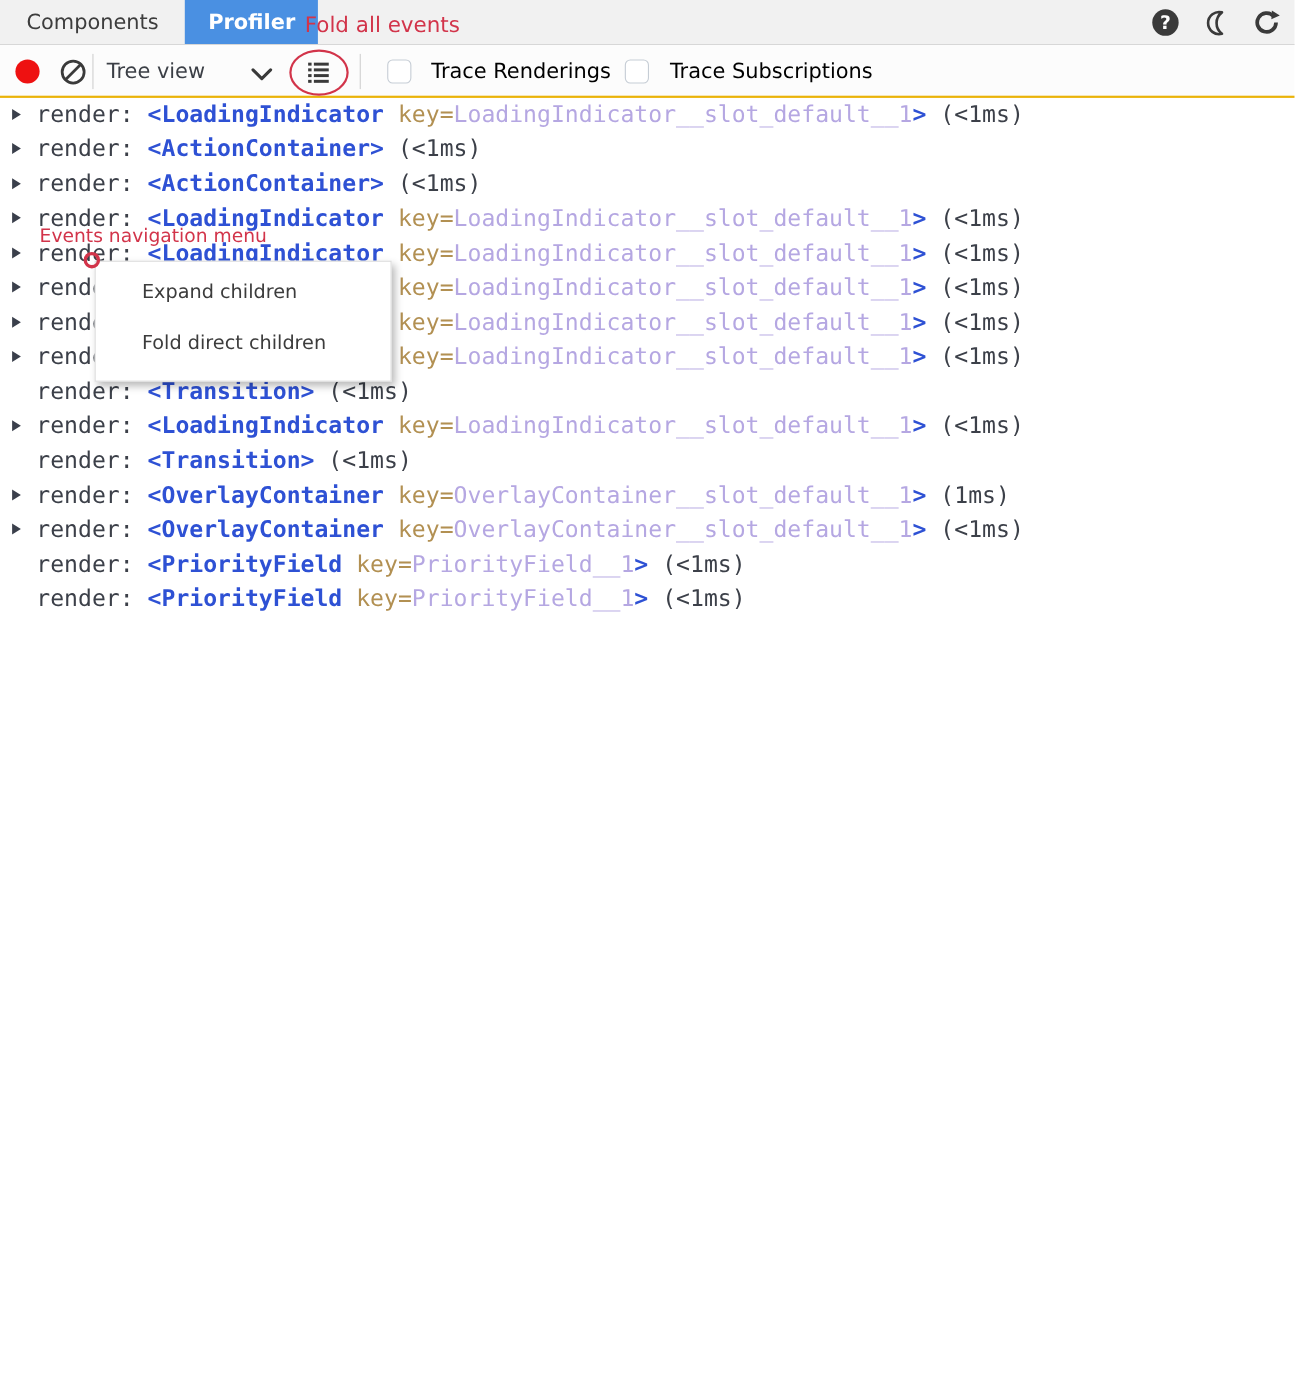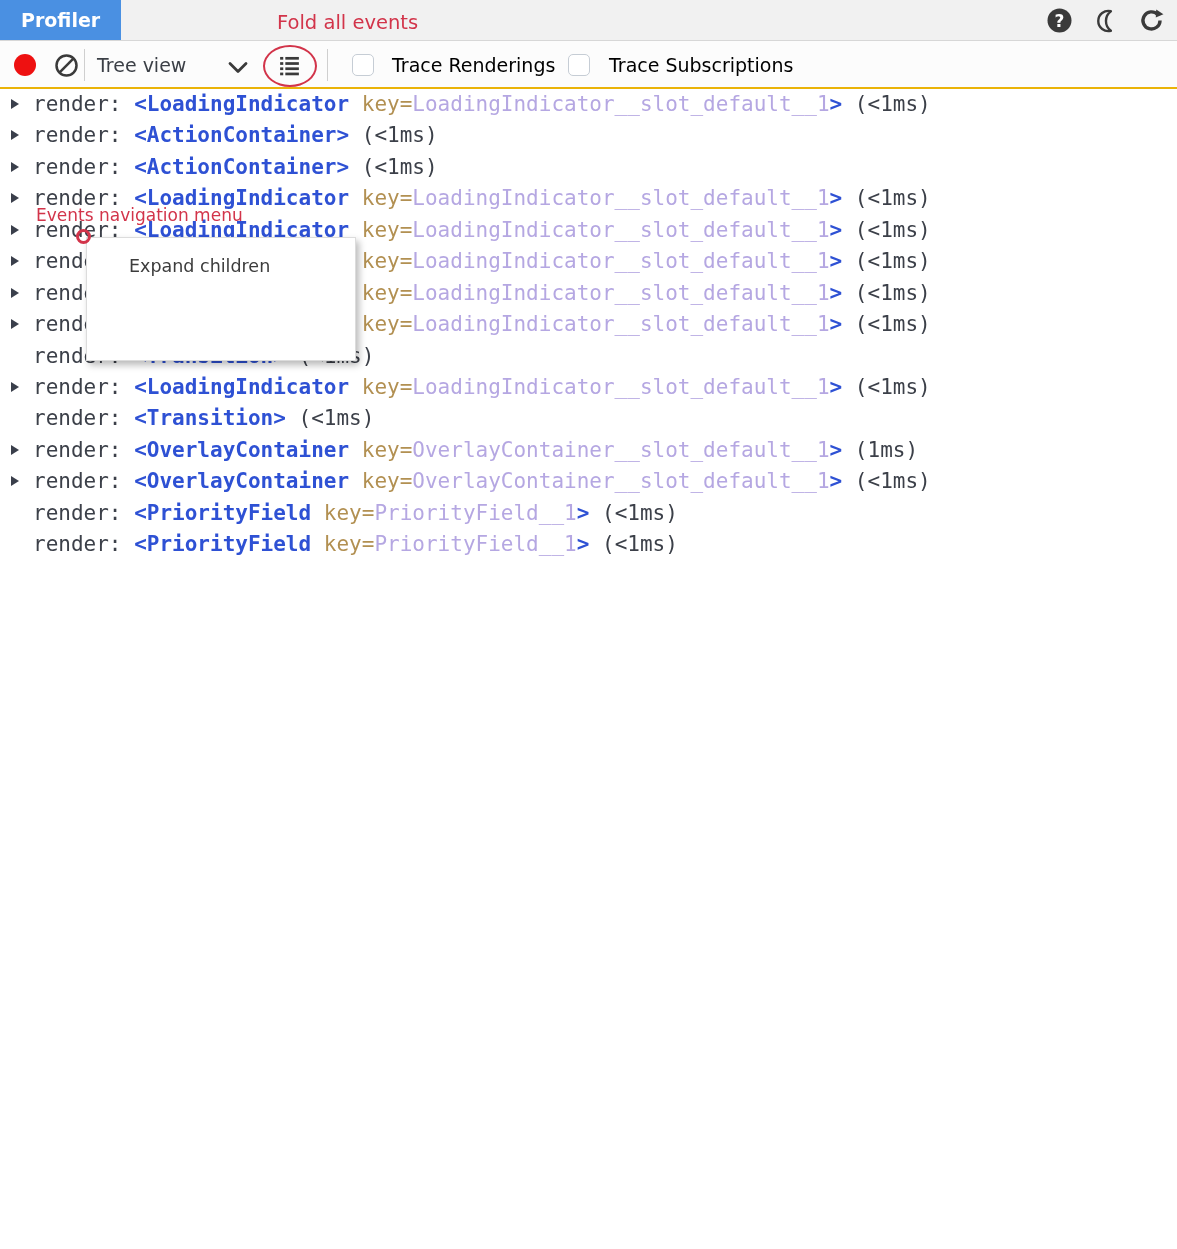--- a/index.html
+++ b/index.html
@@ -41,21 +41,21 @@
          font-family:"DejaVu Sans Mono", monospace; font-size:21px; white-space:nowrap; }
   .tri { position:absolute; left:11px; top:10px; width:0; height:0;
          border-left:8px solid #3a3f4b; border-top:5.5px solid transparent;
          border-bottom:5.5px solid transparent; }
   .plain { color:var(--mono-plain);margin-top:32px; }
   .tag   { color:var(--tag-blue); font-weight:bold; }
   .attr  { color:var(--attr-tan); }
   .val   { color:var(--val-purple); }
 
   
-  .context-menu { position:absolute; left:86px; top:237px; width:270px; height:124px;
+  .context-menu { position:absolute; left:86px; top:237px; width:270px; height:110px;
                   background:#fff; border:1px solid #dcdcdc;
                   box-shadow:3px 4px 7px rgba(0,0,0,0.28); padding-top:5px; z-index:20; }
   .menu-item { height:46px; line-height:46px; padding-left:42px; font-size:17.5px;
                color:#3c3c3c; }
 
   
   .ann-text { position:absolute; color:var(--ann-red); z-index:40; pointer-events:none; }
   .ann-fold-events { left:277px; top:11px; font-size:19.5px; }
   .ann-events-nav  { left:36px; top:205px; font-size:17px; }
   .ann-ellipse { position:absolute; left:263px; top:45px; width:54px; height:42px;
@@ -66,20 +66,21 @@
                 pointer-events:none; }
 
   svg .stroke { stroke:#3a3a3a; fill:none; }
 </style>
 </head>
 <body>
 
 <div class="app">
 
   <header class="tabbar">
+    <div class="tab">Components</div>
     <div class="tab active">Profiler</div>
 
     <div class="tabbar-icons">
       <div class="icon-btn">
         <svg width="27" height="27" viewBox="0 0 27 27">
           <circle cx="13.5" cy="13.5" r="12" fill="#3a3a3a"></circle>
           <text x="13.5" y="19.5" text-anchor="middle" font-size="17" font-weight="bold" fill="#fff" font-family="DejaVu Sans, sans-serif">?</text>
         </svg>
       </div>
       <div class="icon-btn">
@@ -145,20 +146,21 @@
       <div class="row"><span class="tri"></span><span class="plain">render: </span><span class="tag">&lt;LoadingIndicator</span><span class="plain"> </span><span class="attr">key=</span><span class="val">LoadingIndicator__slot_default__1</span><span class="tag">&gt;</span><span class="plain"> (&lt;1ms)</span></div>
       <div class="row"><span class="plain">render: </span><span class="tag">&lt;Transition&gt;</span><span class="plain"> (&lt;1ms)</span></div>
       <div class="row"><span class="tri"></span><span class="plain">render: </span><span class="tag">&lt;OverlayContainer</span><span class="plain"> </span><span class="attr">key=</span><span class="val">OverlayContainer__slot_default__1</span><span class="tag">&gt;</span><span class="plain"> (1ms)</span></div>
       <div class="row"><span class="tri"></span><span class="plain">render: </span><span class="tag">&lt;OverlayContainer</span><span class="plain"> </span><span class="attr">key=</span><span class="val">OverlayContainer__slot_default__1</span><span class="tag">&gt;</span><span class="plain"> (&lt;1ms)</span></div>
       <div class="row"><span class="plain">render: </span><span class="tag">&lt;PriorityField</span><span class="plain"> </span><span class="attr">key=</span><span class="val">PriorityField__1</span><span class="tag">&gt;</span><span class="plain"> (&lt;1ms)</span></div>
       <div class="row"><span class="plain">render: </span><span class="tag">&lt;PriorityField</span><span class="plain"> </span><span class="attr">key=</span><span class="val">PriorityField__1</span><span class="tag">&gt;</span><span class="plain"> (&lt;1ms)</span></div>
     </div>
 
   <div class="context-menu">
     <div class="menu-item">Expand children</div>
+    <div class="menu-item">Fold direct children</div>
   </div>
 
   <div class="ann-text ann-fold-events">Fold all events</div>
   <div class="ann-text ann-events-nav">Events navigation menu</div>
   <div class="ann-ellipse"></div>
   <div class="ann-circle"></div>
 
 </div>
 
 </body></html>

